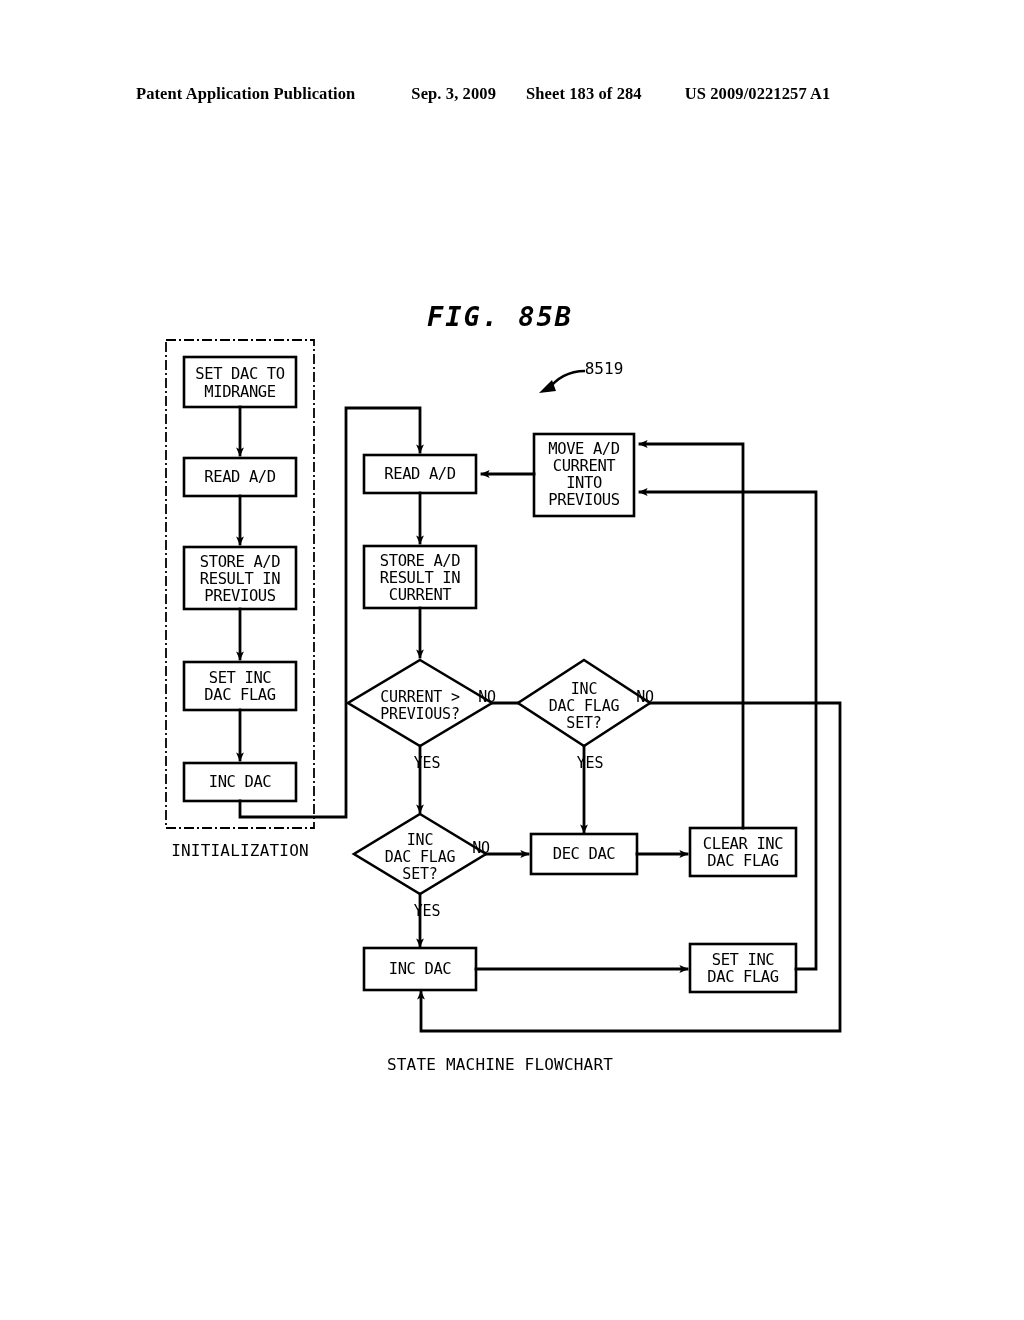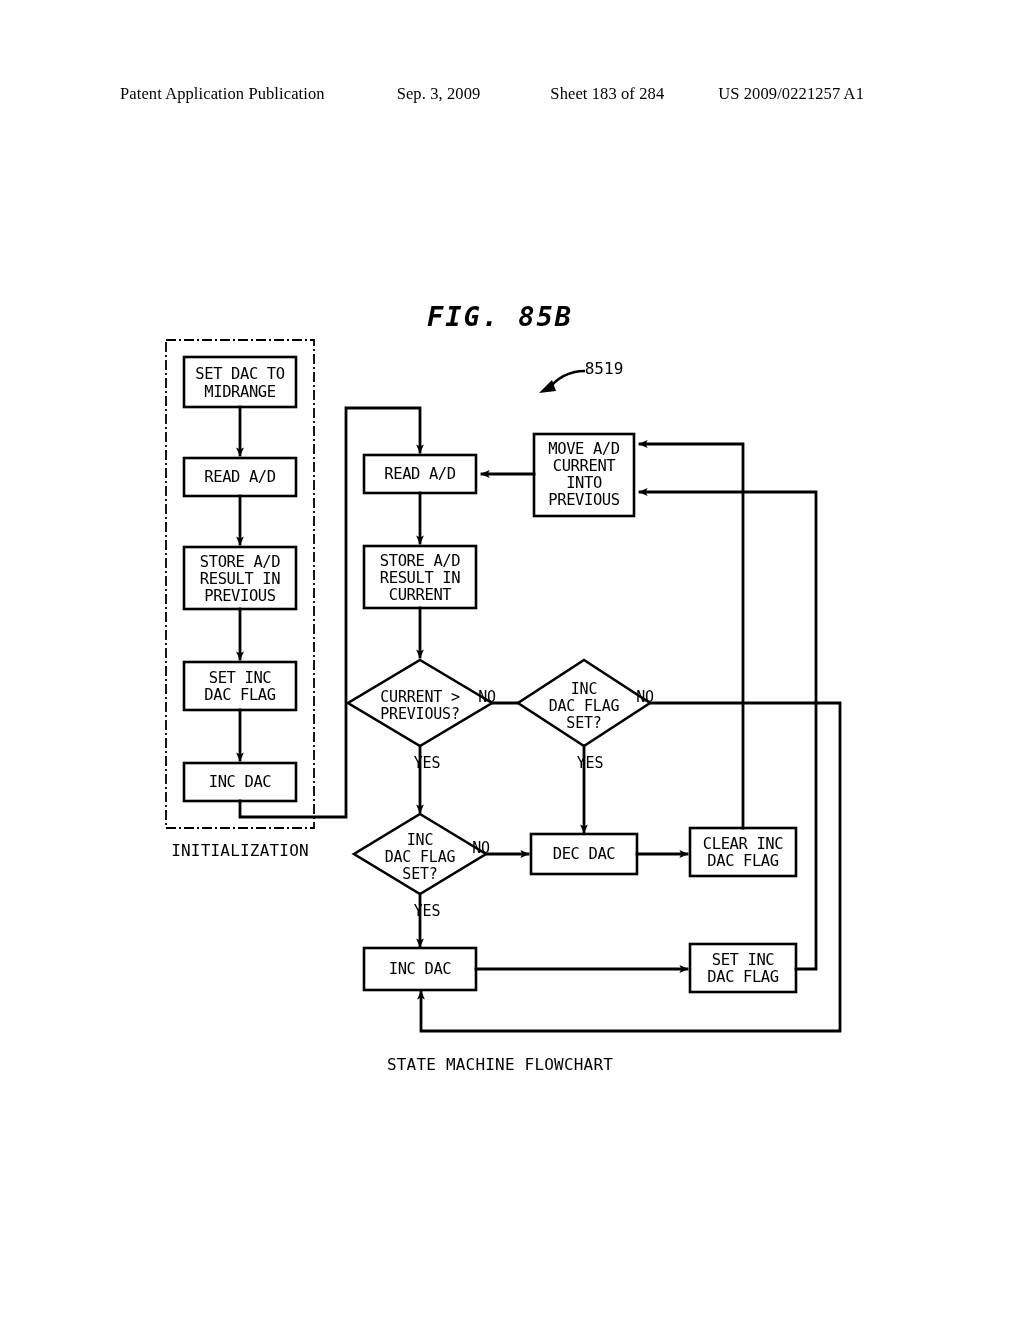--- a/index.html
+++ b/index.html
@@ -14,35 +14,34 @@
     position: relative;
     font-family: "Liberation Serif", serif;
     color: #000000;
     overflow: hidden;
   }
 
   
   .page-header {
     position: absolute;
     top: 84px;
-    left: 120px;
+    left: 136px;
     width: 752px;
     display: flex;
     align-items: baseline;
     font-family: "Liberation Serif", serif;
-    font-weight: normal;
+    font-weight: bold;
     font-size: 16.5px;
     letter-spacing: 0.1px;
     white-space: nowrap;
-    gap: 40px;
   }
   .page-header .pub-title { }
-  .page-header .hdr-date   { margin-left: 32px; }
+  .page-header .hdr-date   { margin-left: 56px; }
   .page-header .hdr-sheet  { margin-left: 30px; }
-  .page-header .hdr-docnum { margin-left: 14px; }
+  .page-header .hdr-docnum { margin-left: 43px; }
 
   
   .figure-area {
     position: absolute;
     top: 0;
     left: 0;
     width: 886px;
     height: 1320px;
   }
   svg.flow {

